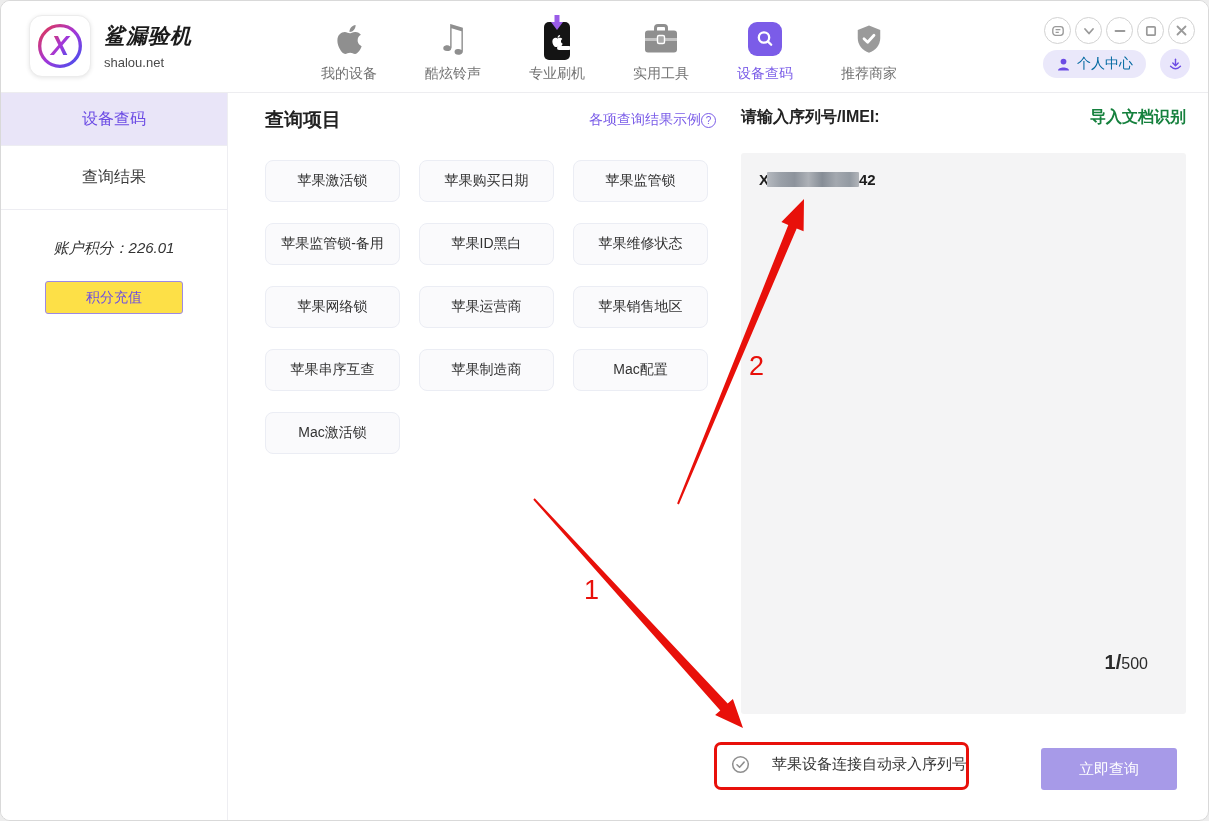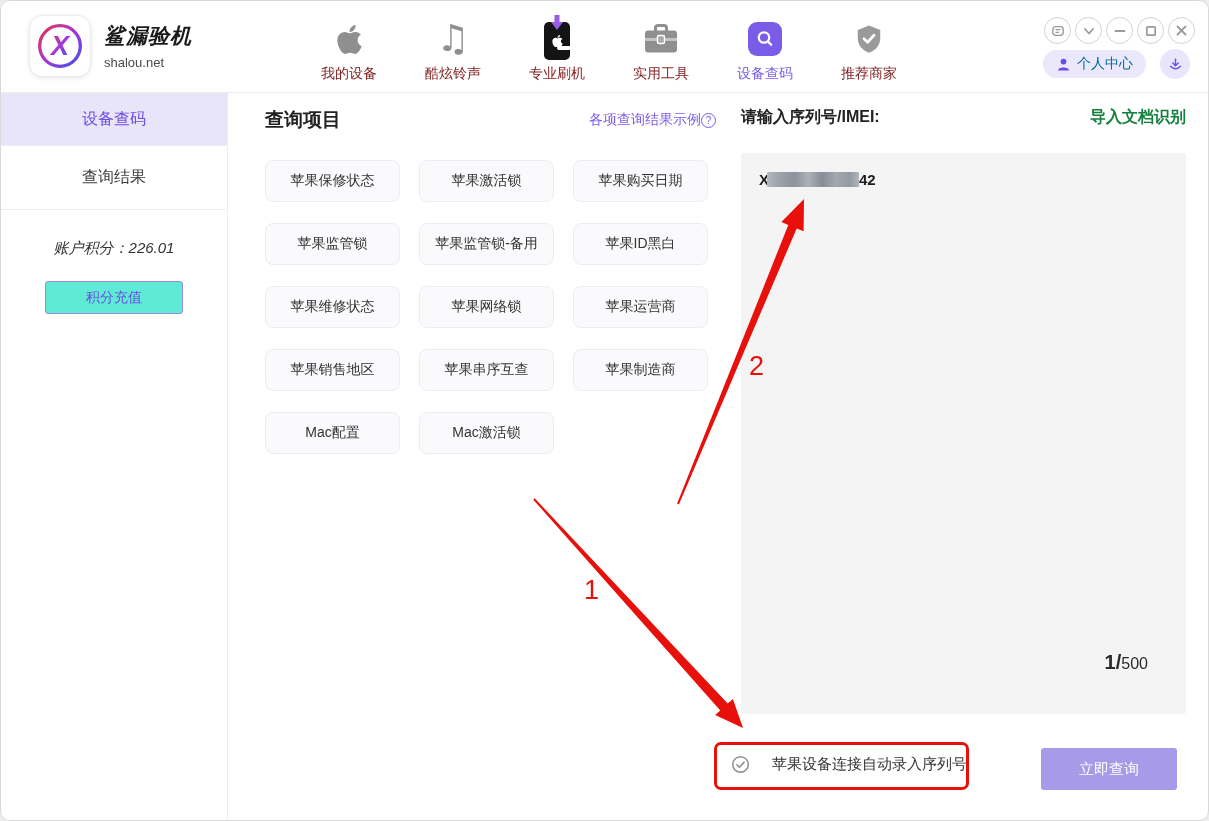--- a/index.html
+++ b/index.html
@@ -12,21 +12,21 @@
   .header { position:absolute; left:0; top:0; width:1209px; height:92px; background:#fff; border-bottom:1px solid #ededf0; }
   .brand { position:absolute; left:28px; top:14px; display:flex; align-items:center; }
   .logo-box { width:62px; height:62px; border-radius:13px; background:#fff; border:1px solid #ececec;
     box-shadow:0 1px 4px rgba(0,0,0,.10); display:flex; align-items:center; justify-content:center; }
   .brand-text { margin-left:13px; }
   .brand-title { font-size:21px; font-weight:bold; font-style:italic; color:#1b1b1b; letter-spacing:1px; }
   .brand-sub { font-size:13px; color:#4a4a4a; margin-top:5px; }
   .nav { position:absolute; left:303px; top:10px; display:flex; gap:14px; }
   .nav-item { width:90px; height:72px; display:flex; flex-direction:column; align-items:center; justify-content:flex-end; cursor:pointer; }
   .nav-icon { height:44px; display:flex; align-items:center; justify-content:center; }
-  .nav-label { font-size:14px; color:#7f1d1d; margin-top:4px; }
+  .nav-label { font-size:14px; color:#737373; margin-top:4px; }
   .nav-item.active .nav-label { color:#7a5ce8; }
   .music-glyph { font-family:"DejaVu Sans",sans-serif; font-size:37px; color:#8f8f8f; line-height:40px; }
   .flash-wrap { position:relative; width:40px; height:44px; }
   .flash-phone { position:absolute; left:7px; top:5px; width:26px; height:38px; background:#141414; border-radius:5px;
      display:flex; align-items:center; justify-content:center; }
   .flash-bar { position:absolute; left:13px; bottom:10px; width:14px; height:4px; background:#fff; border-radius:2px; }
   .flash-arrow { position:absolute; left:14px; top:-2px; }
   .search-tile { width:34px; height:34px; background:#7b5ce8; border-radius:9px; display:flex; align-items:center; justify-content:center; }
   .winctrl { position:absolute; left:1043px; top:16px; display:flex; gap:4px; }
   .wbtn { width:27px; height:27px; border-radius:50%; border:1px solid #d2d2d2; background:#fff;
@@ -36,21 +36,21 @@
      display:flex; align-items:center; gap:6px; font-size:14px; cursor:pointer; }
   .dl-circle { width:30px; height:30px; border-radius:50%; background:#e9e6fb; display:flex; align-items:center; justify-content:center; cursor:pointer; }
   
   .sidebar { position:absolute; left:0; top:92px; width:227px; height:729px; background:#fff; border-right:1px solid #eeeef2; }
   .side-item { width:100%; height:53px; display:flex; align-items:center; justify-content:center;
      font-size:16px; color:#3c3c3c; border-bottom:1px solid #ededf2; cursor:pointer; }
   .side-item.active { background:#e9e5f8; color:#6c4ce4; }
   .side-item.second { height:64px; }
   .points-row { margin-top:29px; text-align:center; font-size:15px; color:#333;font-style:italic; }
   .points-row b { font-weight:normal; }
-  .recharge { display:block; margin:23px auto 12px; width:138px; height:33px; background:#5eead4;
+  .recharge { display:block; margin:23px auto 12px; width:138px; height:33px; background:#fde047;
      border:1px solid #9c89e4; border-radius:3px; color:#6c4ce4; font-size:14px; cursor:pointer;
      font-family:inherit; }
   
   .main-head { position:absolute; left:264px; top:106px; width:451px; display:flex; justify-content:space-between; align-items:center; }
   .main-title { font-size:19px; font-weight:bold; color:#222; }
   .examples { font-size:14px; color:#7a5ce8; display:flex; align-items:center; cursor:pointer; }
   .qmark { display:inline-flex; width:15px; height:15px; border:1.4px solid #7a5ce8; border-radius:50%;
      align-items:center; justify-content:center; font-size:10px; color:#7a5ce8; }
   .grid { position:absolute; left:264px; top:159px; width:462px; display:flex; flex-wrap:wrap; gap:21px 19px; }
   .qbtn { width:135px; height:42px; background:#fafafc; border:1px solid #ebedf4; border-radius:8px;
@@ -232,21 +232,20 @@
 
   <div class="main-head">
     <div class="main-title">查询项目</div>
     <div class="examples">
       <span>各项查询结果示例</span>
       <span class="qmark">?</span>
     </div>
   </div>
 
   <div class="grid">
-    <div class="qbtn">苹果保修状态</div>
     <div class="qbtn">苹果激活锁</div>
     <div class="qbtn">苹果购买日期</div>
     <div class="qbtn">苹果监管锁</div>
     <div class="qbtn">苹果监管锁-备用</div>
     <div class="qbtn">苹果ID黑白</div>
     <div class="qbtn">苹果维修状态</div>
     <div class="qbtn">苹果网络锁</div>
     <div class="qbtn">苹果运营商</div>
     <div class="qbtn">苹果销售地区</div>
     <div class="qbtn">苹果串序互查</div>

